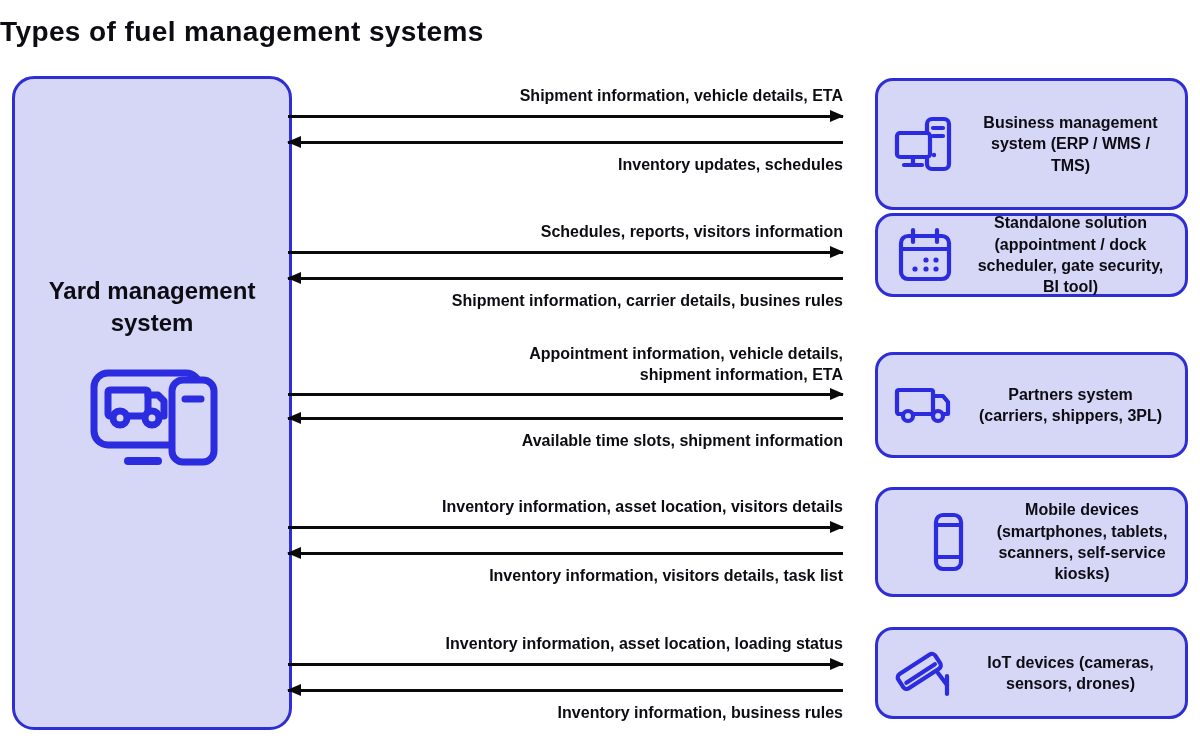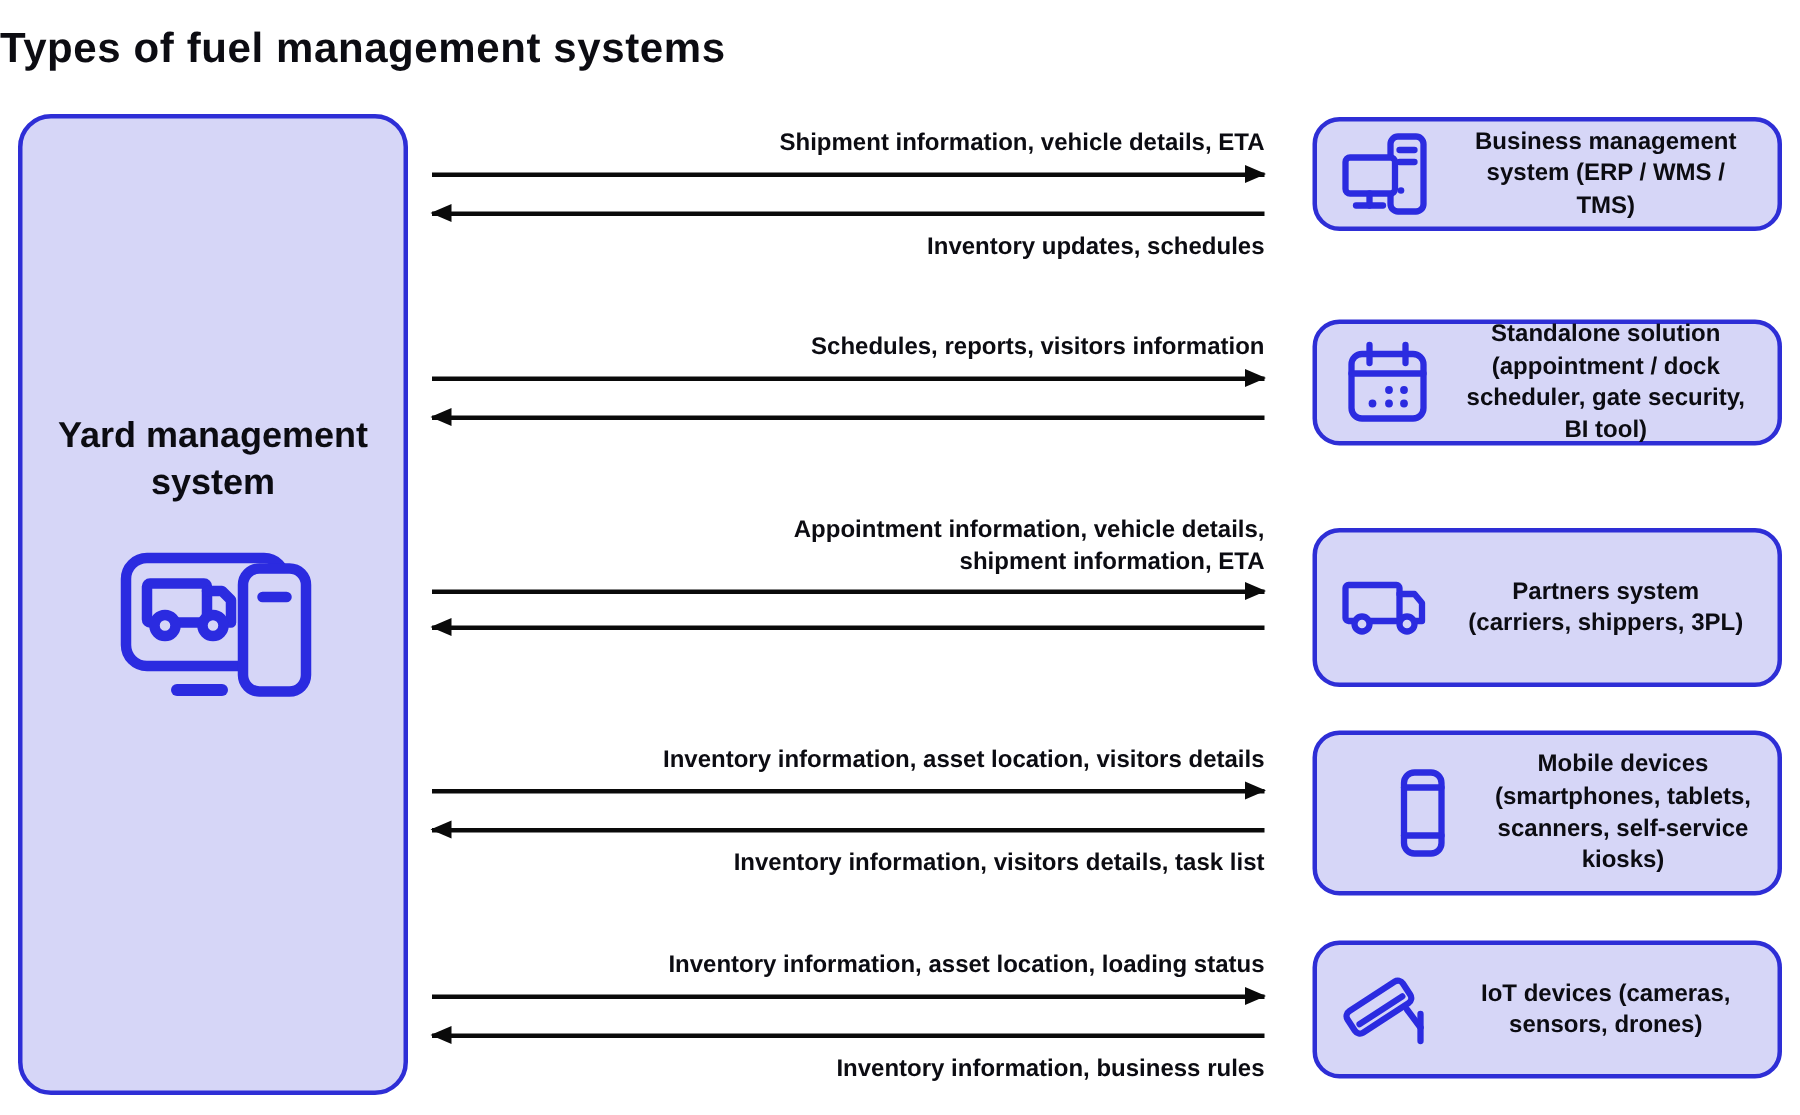--- a/index.html
+++ b/index.html
@@ -6,33 +6,33 @@
   .canvas{
     position:relative;width:1200px;height:743px;background:#ffffff;
     font-family:"Liberation Sans",sans-serif;color:#0e0e14;overflow:hidden;
   }
   .title{
     position:absolute;top:16px;left:0;width:100%;text-align:left;
     font-size:28px;font-weight:bold;letter-spacing:.4px;color:#0c0c12;
   }
   
   .yms-box{
-    position:absolute;left:12px;top:76px;width:260px;height:654px;
+    position:absolute;left:12px;top:76px;width:280px;height:654px;
     background:#d6d6f7;border:3px solid #2e2ed6;border-radius:22px;
     box-sizing:border-box;display:flex;flex-direction:column;
     align-items:center;justify-content:center;gap:30px;padding-bottom:55px;
   }
   .yms-label{font-size:24px;font-weight:bold;text-align:center;line-height:1.3;color:#0c0c12;}
   
   .sys-box{
     position:absolute;left:875px;width:313px;background:#d6d6f7;
     border:3px solid #2e2ed6;border-radius:18px;box-sizing:border-box;
     display:flex;align-items:center;
   }
-  .b1{top:78px;height:76px;} .b2{top:213px;height:84px;}
+  .b1{top:78px;height:132px;} .b2{top:213px;height:84px;}
   .b3{top:352px;height:106px;} .b4{top:487px;height:110px;padding-left:23px;}
   .b5{top:627px;height:92px;}
   .sys-icon{width:94px;display:flex;justify-content:center;align-items:center;flex:none;}
   .sys-label{
     flex:1;text-align:center;padding-right:16px;font-size:16px;font-weight:600;
     line-height:1.33;color:#0c0c12;
   }
   
   .link-row{position:absolute;left:288px;width:555px;height:96px;}
   .r1{top:86px;} .r2{top:222px;} .r3{top:344px;} .r4{top:497px;} .r5{top:634px;}
@@ -88,27 +88,29 @@
     <div class="flow-label lbl-top">Shipment information, vehicle details, ETA</div>
     <div class="arrow arrow-right"></div>
     <div class="arrow arrow-left"></div>
     <div class="flow-label lbl-bottom">Inventory updates, schedules</div>
   </div>
 
   <div class="link-row r2">
     <div class="flow-label lbl-top">Schedules, reports, visitors information</div>
     <div class="arrow arrow-right"></div>
     <div class="arrow arrow-left"></div>
+    <div class="flow-label lbl-bottom">Shipment information, carrier details, busines rules</div>
   </div>
 
   <div class="link-row r3">
     <div class="flow-label lbl-top">Appointment information, vehicle details,
 shipment information, ETA</div>
     <div class="arrow arrow-right"></div>
     <div class="arrow arrow-left"></div>
+    <div class="flow-label lbl-bottom">Available time slots, shipment information</div>
   </div>
 
   <div class="link-row r4">
     <div class="flow-label lbl-top">Inventory information, asset location, visitors details</div>
     <div class="arrow arrow-right"></div>
     <div class="arrow arrow-left"></div>
     <div class="flow-label lbl-bottom">Inventory information, visitors details, task list</div>
   </div>
 
   <div class="link-row r5">

